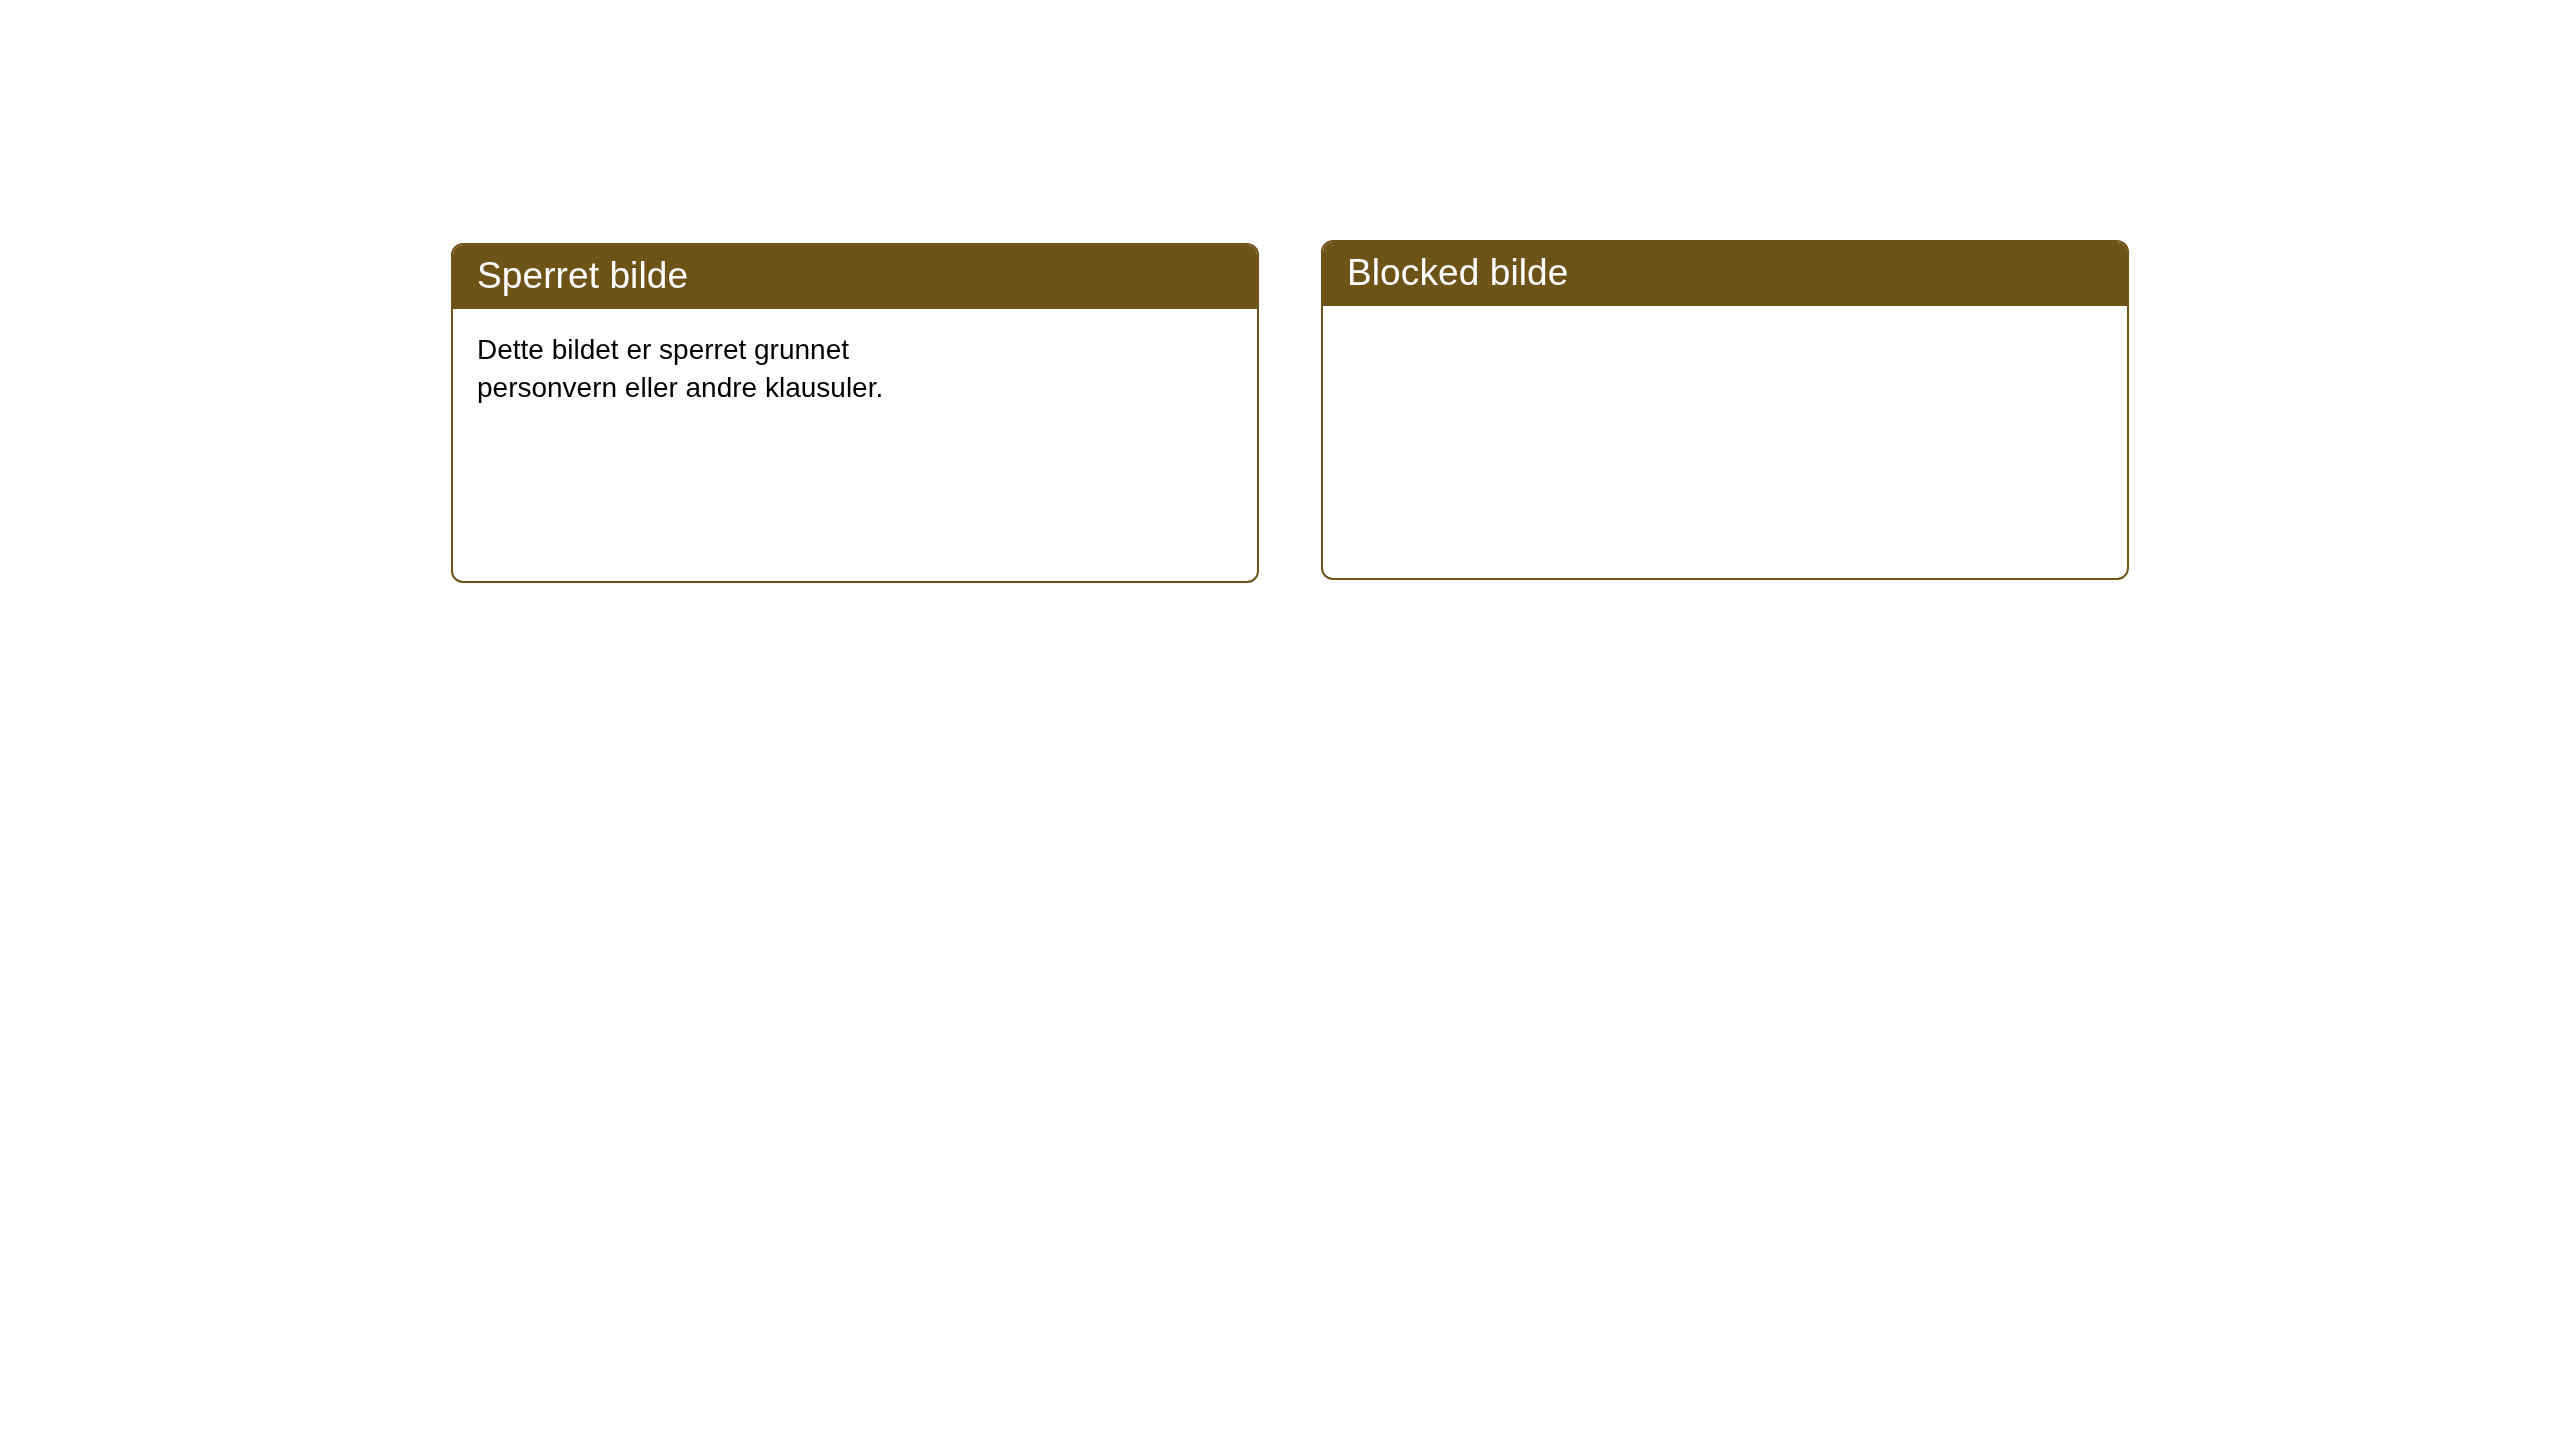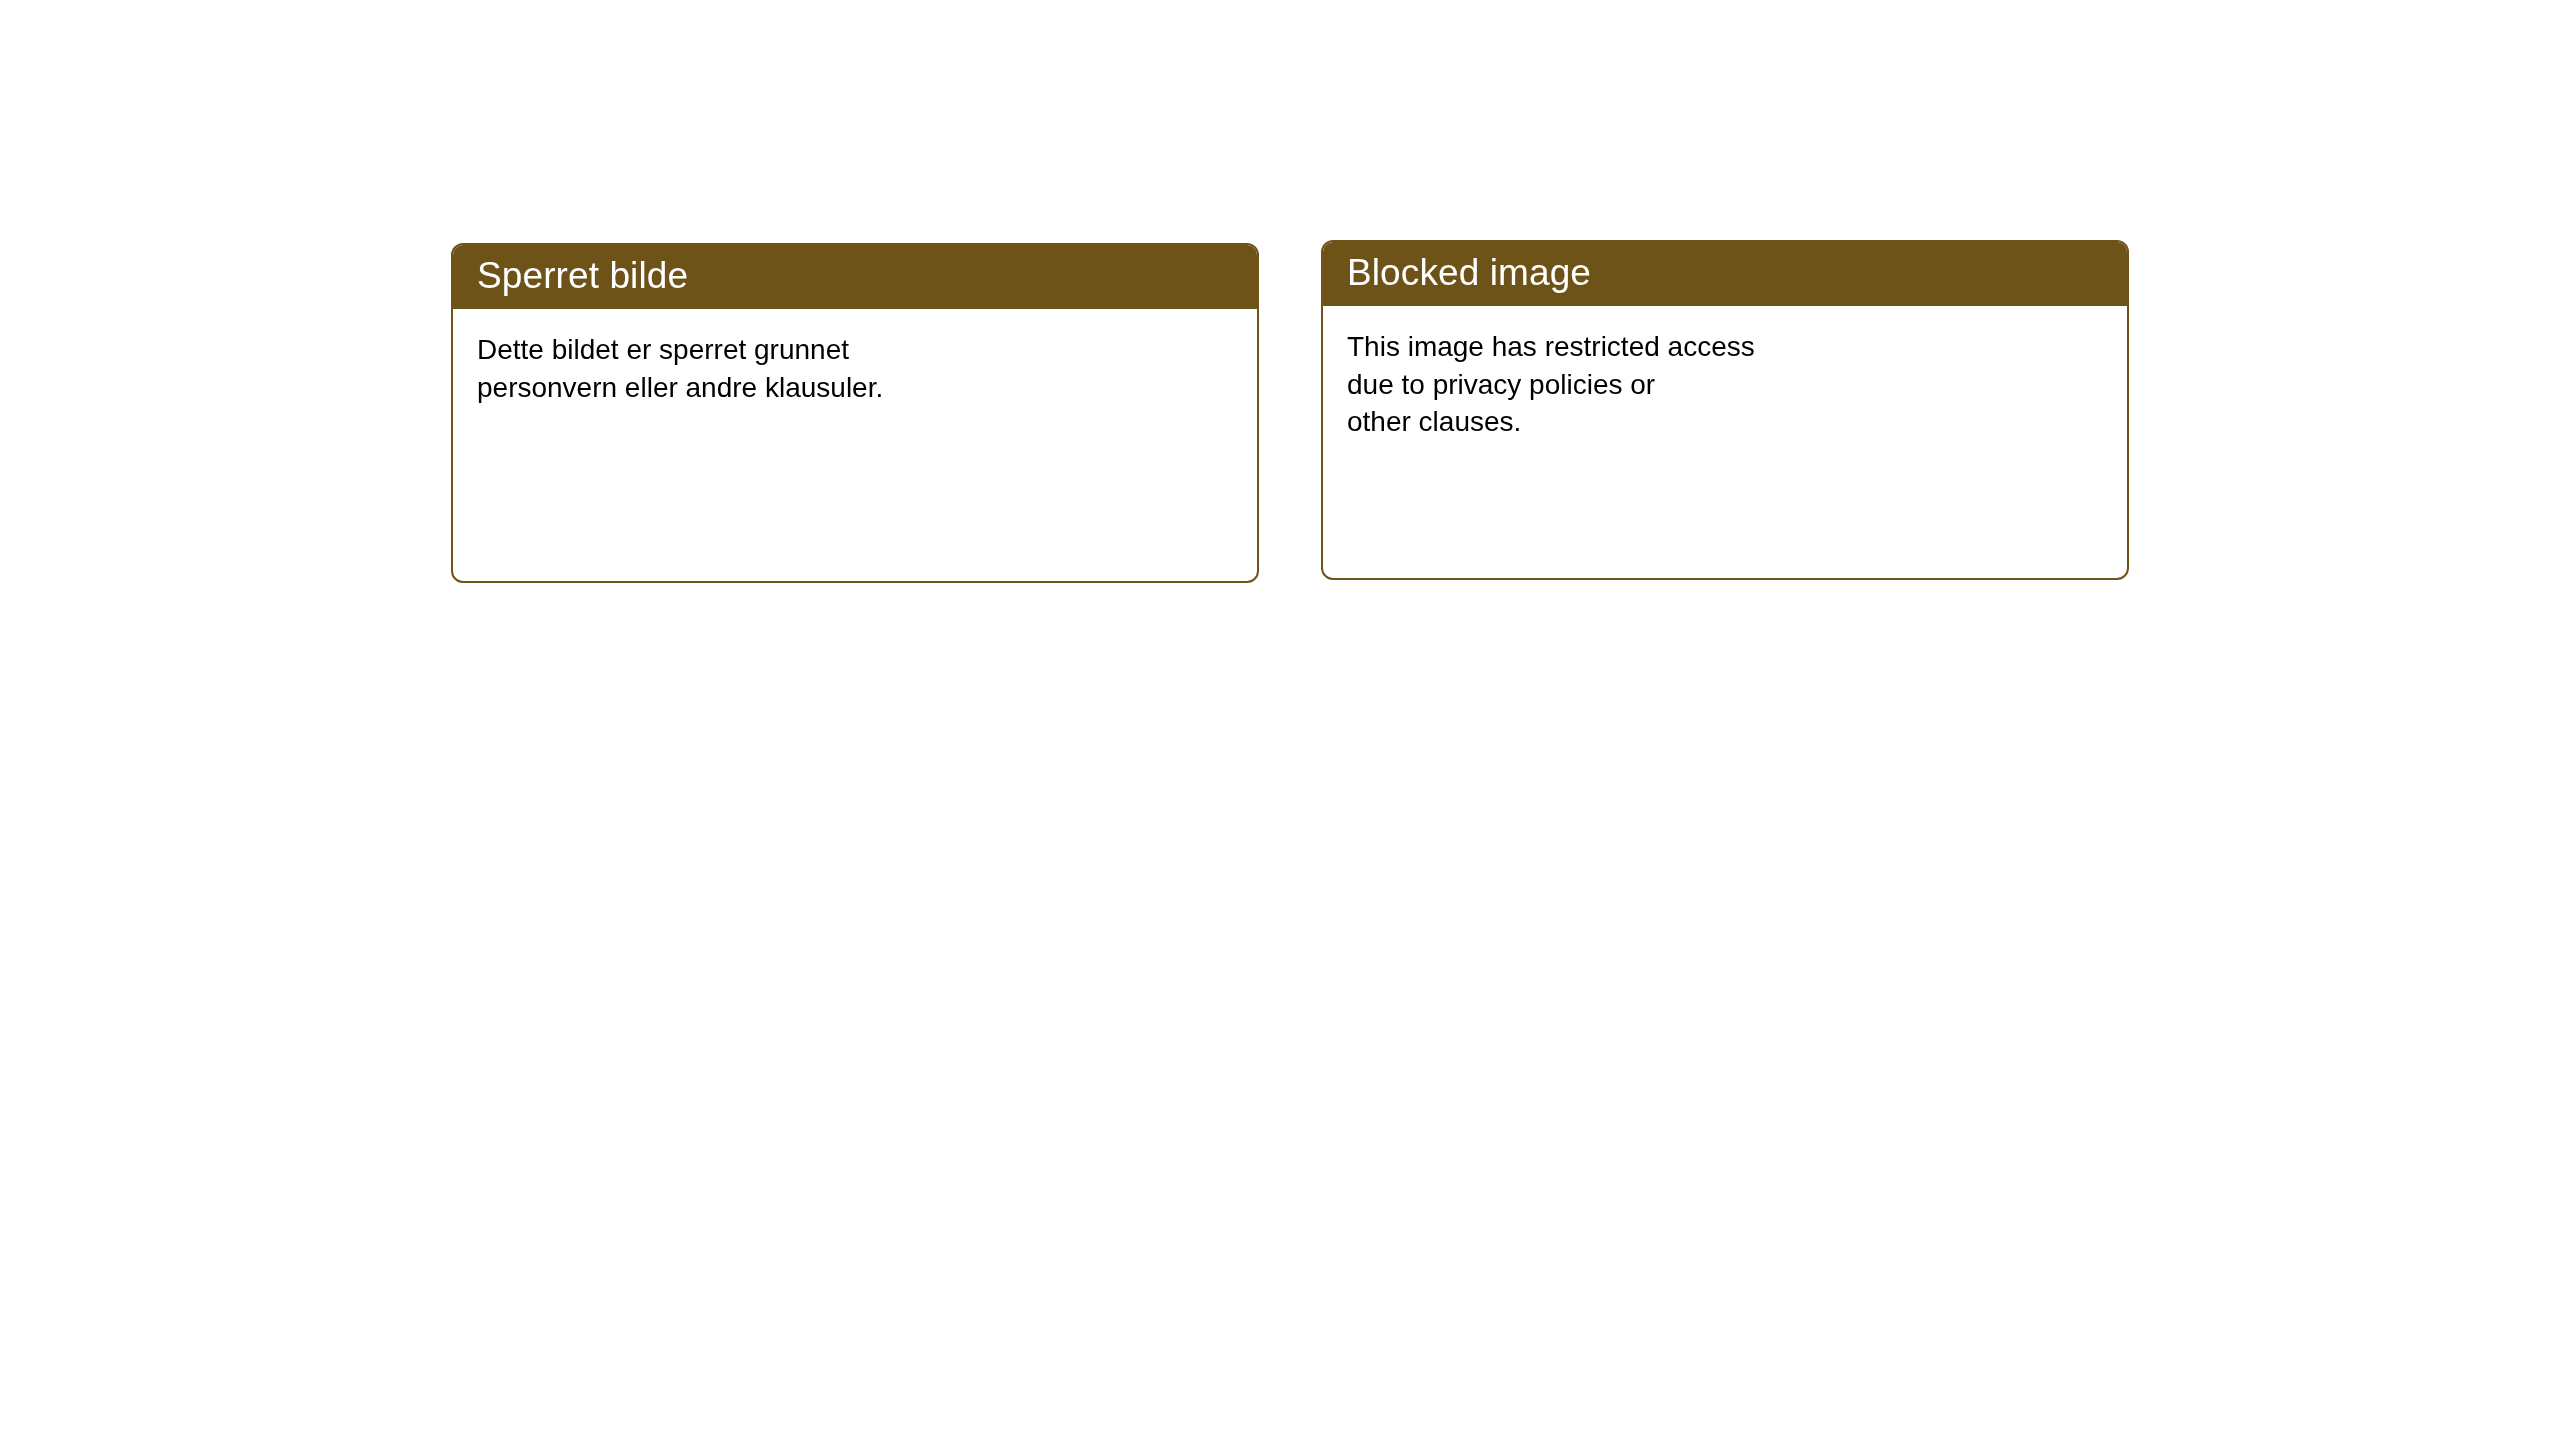--- a/index.html
+++ b/index.html
@@ -67,19 +67,16 @@
 
 <div class="stage">
 
   <div class="notice-card" id="card-no">
     <div class="card-header">Sperret bilde</div>
     <div class="card-body">Dette bildet er sperret grunnet
 personvern eller andre klausuler.</div>
   </div>
 
   <div class="notice-card" id="card-en">
-    <div class="card-header">Blocked image</div>
-    <div class="card-body">This image has restricted access
-due to privacy policies or
-other clauses.</div>
+    <div class="card-header">Blocked bilde</div>
   </div>
 
 </div>
 
 </body></html>

